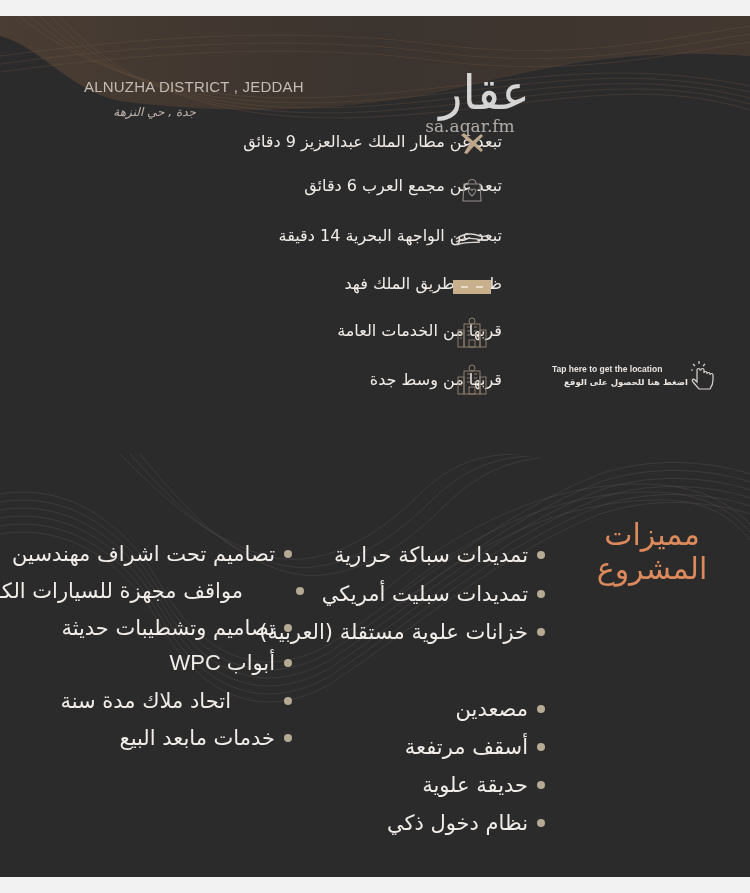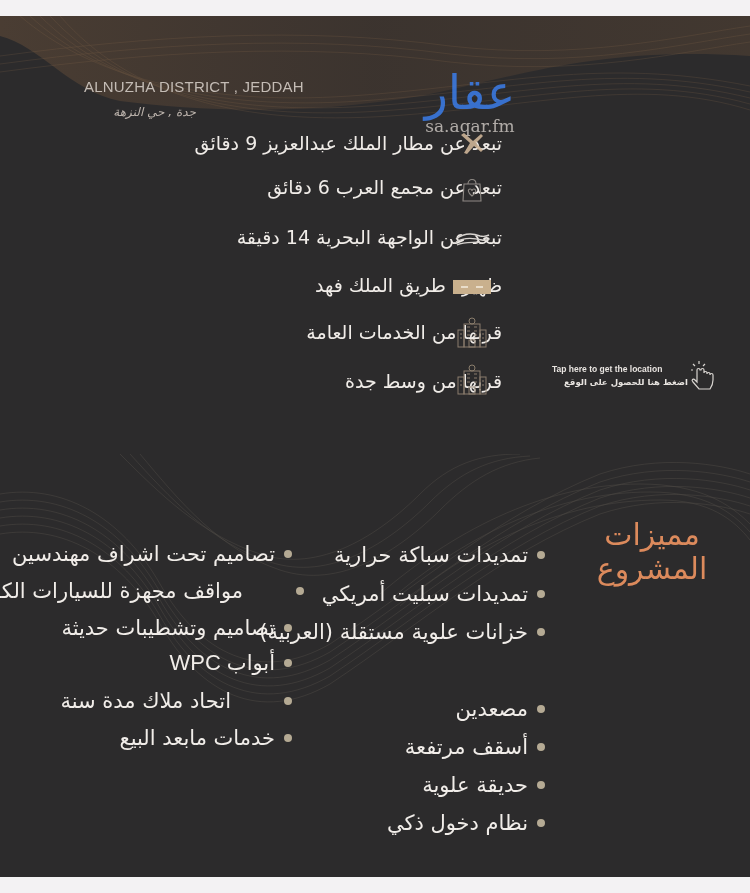--- a/index.html
+++ b/index.html
@@ -4,24 +4,24 @@
 <style>
   html, body { margin:0; padding:0; }
   body { width:750px; height:893px; background:#f3f2f3; position:relative; overflow:hidden; font-family:"DejaVu Sans", sans-serif; }
   .panel { position:absolute; left:0; width:750px; background:#2c2b2c; overflow:hidden; }
   #panel1 { top:16px; height:539px; }
   #panel2 { top:454px; height:423px; }
   .waves { position:absolute; left:0; top:0; width:750px; pointer-events:none; }
   .loc-en { position:absolute; left:84px; top:62px; font-family:"Liberation Sans", sans-serif; font-size:15px; color:#c4bcb5; letter-spacing:0.2px; }
   .loc-ar { position:absolute; left:60px; top:89px; width:136px; text-align:right; direction:rtl; font-size:12px; color:#bdb4ad;font-style:italic; }
   .logo { position:absolute; left:410px; top:50px; width:120px; }
-  .logo-main { font-family:"DejaVu Sans", sans-serif; font-size:48px; color:#3b82f6; opacity:0.8; direction:rtl; text-align:center; line-height:52px; letter-spacing:1px; }
+  .logo-main { font-family:"DejaVu Sans", sans-serif; font-size:48px; color:#ffffff; opacity:0.8; direction:rtl; text-align:right; line-height:52px; letter-spacing:1px; }
   .logo-sub { font-family:"DejaVu Serif", serif; font-size:17px; color:#c8c2bd; opacity:0.85; text-align:center; margin-top:-2px; }
   .prox-row { position:absolute; right:248px; direction:rtl; display:flex; align-items:center; }
-  .prox-text { font-size:19px; color:#f0ece8; white-space:nowrap; direction:rtl; }
+  .prox-text { font-size:16px; color:#f0ece8; white-space:nowrap; direction:rtl; }
   .prox-icon { position:absolute; left:452px; width:40px; height:30px; display:flex; align-items:center; justify-content:center; }
   .tap { position:absolute; left:540px; top:348px; width:210px; }
   .tap-en { position:absolute; left:12px; top:0; font-family:"Liberation Sans", sans-serif; font-weight:bold; font-size:8.5px; color:#e8e4e0; white-space:nowrap; }
   .tap-ar { position:absolute; left:10px; top:13px; width:138px; text-align:right; direction:rtl; font-size:8.5px; color:#e8e4e0; font-weight:bold; white-space:nowrap; }
   .tap-icon { position:absolute; left:148px; top:-6px; width:28px; height:34px; }
   .title-ar { position:absolute; left:582px; top:518px; width:140px; text-align:center; direction:rtl; color:#dc8a5c; font-size:30px; line-height:34px; }
   .feat { position:absolute; direction:rtl; display:flex; align-items:center; white-space:nowrap; }
   .feat .dot { width:8px; height:8px; border-radius:50%; background:#b5aa94; margin-left:9px; flex:none; }
   .feat .txt { font-size:21px; color:#f1ede9; }
   .wpc { font-family:"Liberation Sans", sans-serif; font-size:22px; color:#f1ede9; margin-right:6px; }

